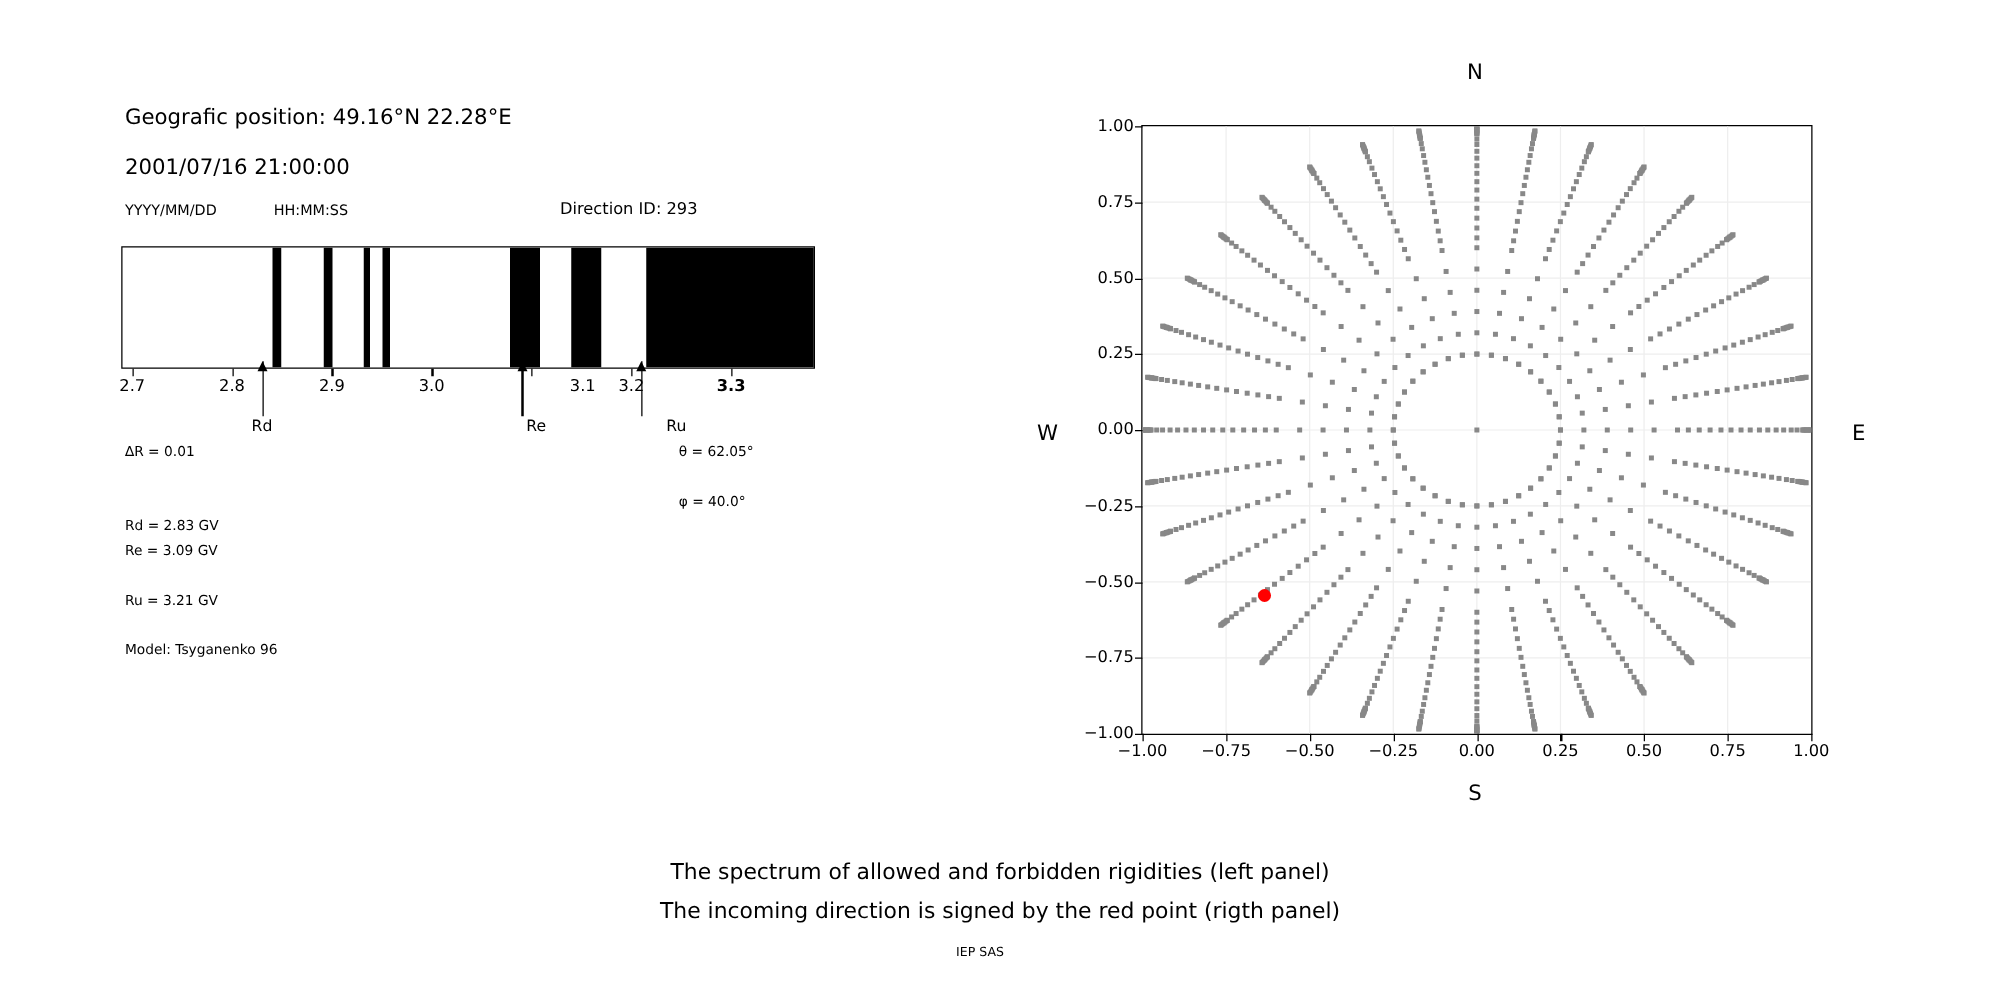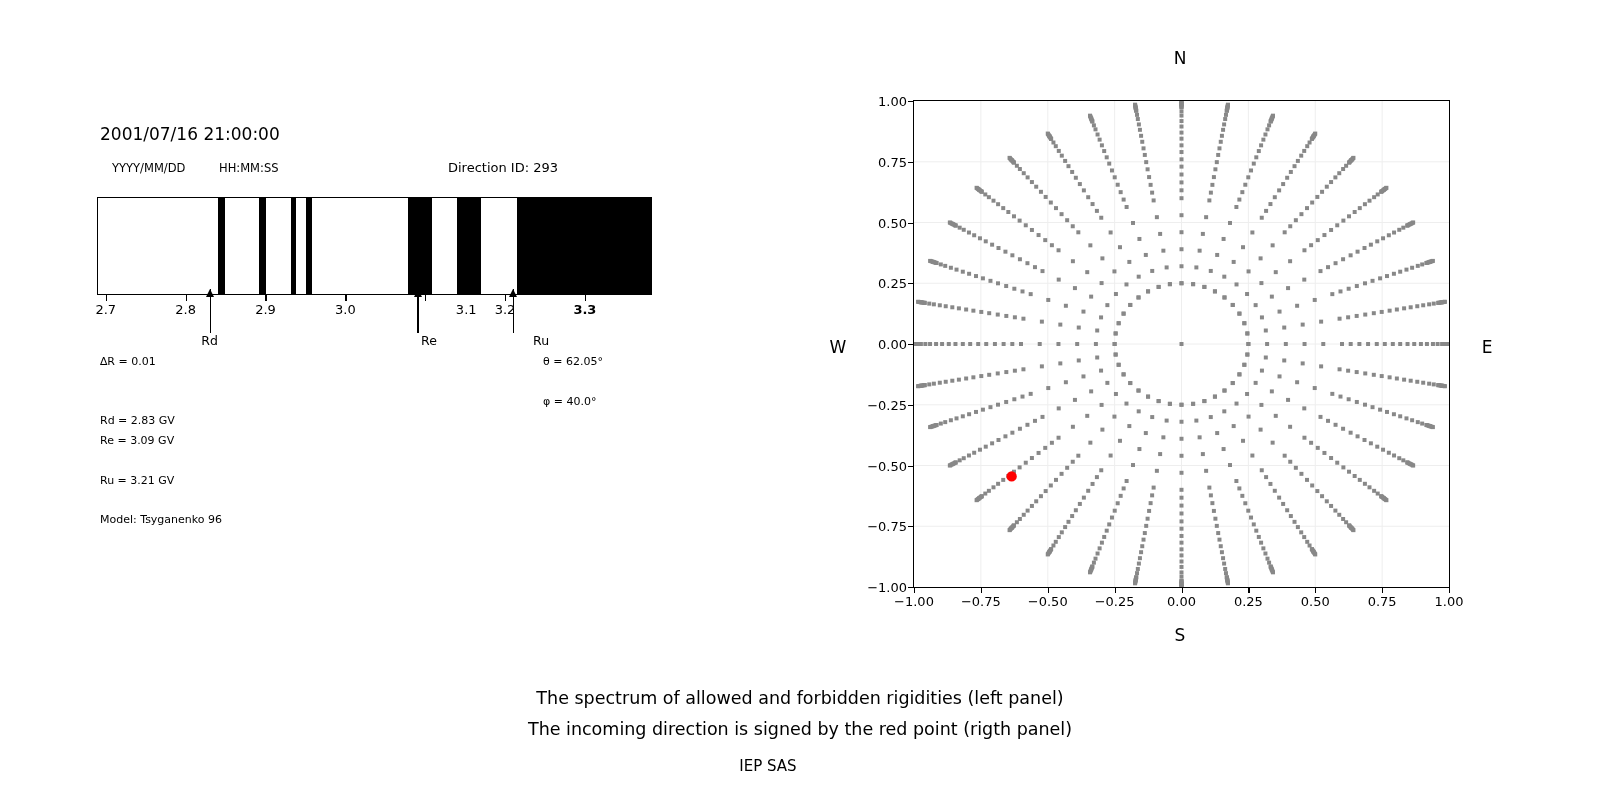--- a/index.html
+++ b/index.html
@@ -6,21 +6,21 @@
   body{width:1600px;height:800px;position:relative;overflow:hidden;
        font-family:"DejaVu Sans","Liberation Sans",sans-serif;color:#000;}
 
   .abs{position:absolute;}
 
   
   #left-panel{left:0;top:0;width:760px;height:660px;}
 
   .txt-geo{left:100px;top:84px;font-size:17px;white-space:nowrap;}
   .txt-datetime{left:100px;top:124px;font-size:17px;white-space:nowrap;}
-  .txt-fmt-date{left:100px;top:161px;font-size:11.5px;white-space:nowrap;margin-left:12px;}
+  .txt-fmt-date{left:100px;top:161px;font-size:11.5px;white-space:nowrap;}
   .txt-fmt-time{left:219px;top:161px;font-size:11.5px;white-space:nowrap;}
   .txt-dirid{left:448px;top:160px;font-size:13px;white-space:nowrap;}
 
   
   #spectrum-box{left:97px;top:197px;width:555px;height:98px;
         border:1.3px solid #000;box-sizing:border-box;background:#ffffff;overflow:hidden;}
   .band{position:absolute;top:0;height:100%;background:#000000;}
 
   
   #spectrum-axis{left:97px;top:295px;width:555px;height:58px;}
@@ -56,28 +56,29 @@
   #cmp-N{left:1180px;top:58px;transform:translate(-50%,-50%);}
   #cmp-S{left:1180px;top:635px;transform:translate(-50%,-50%);}
   #cmp-W{left:838px;top:347px;transform:translate(-50%,-50%);}
   #cmp-E{left:1487px;top:347px;transform:translate(-50%,-50%);}
 
   
   .caption{position:absolute;left:800px;transform:translateX(-50%);
         font-size:17.5px;white-space:nowrap;text-align:center;}
   #cap-1{top:688px;}
   #cap-2{top:719px;}
-  #footer{position:absolute;left:768px;top:757px;transform:translateX(-50%);
-        font-size:15px;white-space:nowrap;}
+  #footer{position:absolute;left:784px;top:757px;transform:translateX(-50%);
+        font-size:10px;white-space:nowrap;}
 </style>
 </head>
 <body>
 
 <div class="abs" id="left-panel">
 
+  <div class="abs txt-geo">Geografic position: 49.16°N 22.28°E</div>
   <div class="abs txt-datetime">2001/07/16 21:00:00</div>
   <div class="abs txt-fmt-date">YYYY/MM/DD</div>
   <div class="abs txt-fmt-time">HH:MM:SS</div>
   <div class="abs txt-dirid">Direction ID: 293</div>
 
   <div class="abs" id="spectrum-box">
       <div class="band" style="left: 119.784px; width: 7.18705px;"></div>
       <div class="band" style="left: 160.511px; width: 7.18705px;"></div>
       <div class="band" style="left: 193.252px; width: 4.79137px;"></div>
       <div class="band" style="left: 207.626px; width: 6.38849px;"></div>

